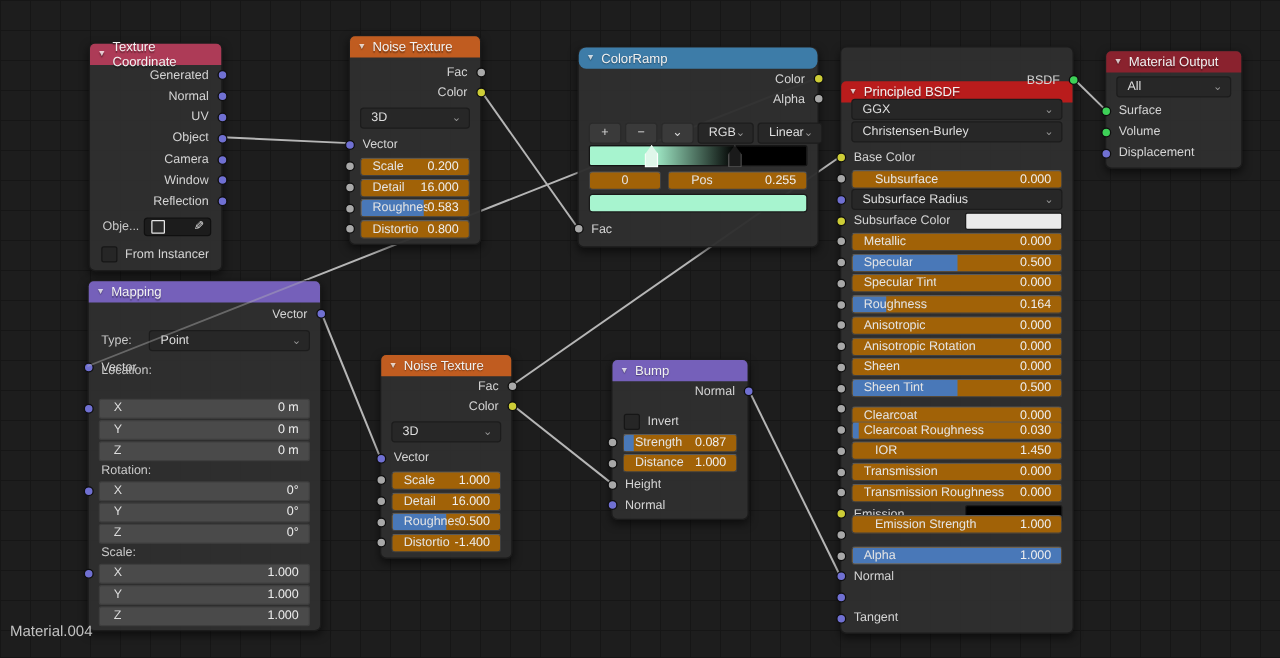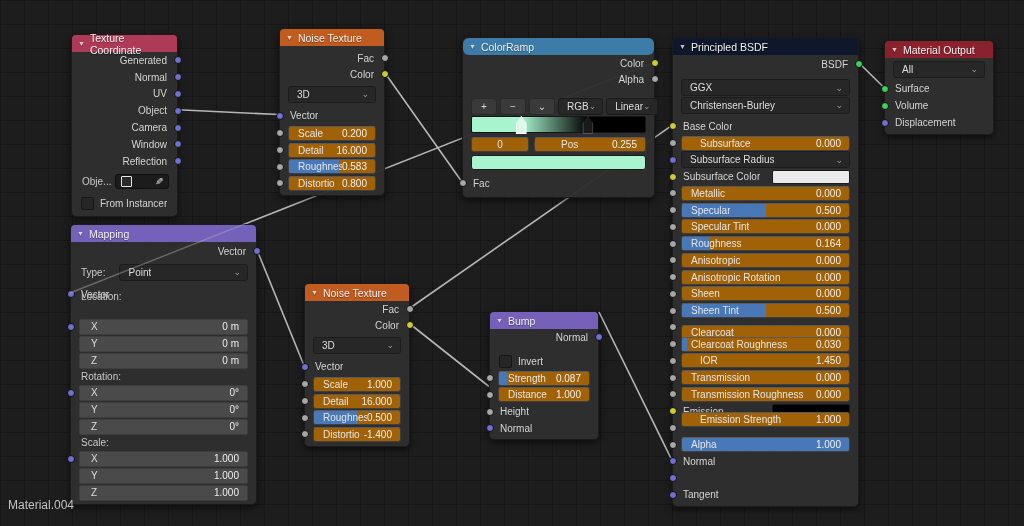--- a/index.html
+++ b/index.html
@@ -204,34 +204,34 @@
           <div class="rampbar" style="background: linear-gradient(90deg, rgb(167, 244, 207) 0%, rgb(167, 244, 207) 28.5%, rgb(0, 0, 0) 67%, rgb(0, 0, 0) 100%);">
             <div class="stop" style="left: 28.5%; background: rgb(223, 247, 234); border: 1px solid rgb(255, 255, 255);"></div>
             <div class="stop" style="left: 67%; background: rgb(26, 26, 26); border: 1px solid rgb(85, 85, 85);"></div>
           </div>
         </div>
         <div class="row" style="top: 98px; height: 17px; padding: 0px 8px; gap: 5px;">
           <div class="pill" style="flex: 0 0 56px; margin: 0px;">
             <span class="lab" style="margin: 0px auto; padding: 0px;">0</span>
           </div>
           <div class="pill" style="margin: 0px;">
-            <span class="lab" style="padding-left: 26px;">Pos</span>
+            <span class="lab" style="padding-left: 18px;">Pos</span>
             <span class="val">0.255</span>
           </div>
         </div>
         <div class="row" style="top: 117px; height: 15px;">
           <div class="swatchbig" style="background: rgb(167, 244, 207);"></div>
         </div>
         <div class="sock" style="background: rgb(168, 168, 168); top: 141px; left: -4.5px;"></div>
         <div class="row r-in" style="top: 134px; height: 22px;">
           <span class="lab">Fac</span>
         </div>
       </div>
       <div class="node" style="left: 672px; top: 37px; width: 187px; height: 470.25px;">
-        <div class="nhead" style="background: #0f172a;">
+        <div class="nhead" style="background: #b91c1c; margin-top: 27px;">
           <span class="tri">▼</span>
           <span>Principled BSDF</span>
         </div>
         <div class="sock" style="background: rgb(62, 209, 88); top: 22px; right: -4.5px;"></div>
         <div class="row r-out" style="top: 17px; height: 18px;">
           <span class="lab">BSDF</span>
         </div>
         <div class="row" style="top: 41px; height: 17px;">
           <div class="dd">
             <span class="lab">GGX</span>
@@ -549,21 +549,21 @@
           </div>
         </div>
         <div class="sock" style="background: rgb(168, 168, 168); top: 146.45px; left: -4.5px;"></div>
         <div class="row" style="top: 142.1px; height: 16.7px;">
           <div class="pill">
             <span class="lab">Distortio</span>
             <span class="val">-1.400</span>
           </div>
         </div>
       </div>
-      <div class="node" style="left: 489px; top: 287px; width: 110px; height: 129px; margin-top: 24px;">
+      <div class="node" style="left: 489px; top: 287px; width: 110px; height: 129px;">
         <div class="nhead" style="background: rgb(117, 96, 186);">
           <span class="tri">▼</span>
           <span>Bump</span>
         </div>
         <div class="sock" style="background: rgb(112, 112, 210); top: 21px; right: -4.5px;"></div>
         <div class="row r-out" style="top: 17px; height: 16px;">
           <span class="lab">Normal</span>
         </div>
         <div class="row" style="top: 41px; height: 17px;">
           <div class="chk"></div>

